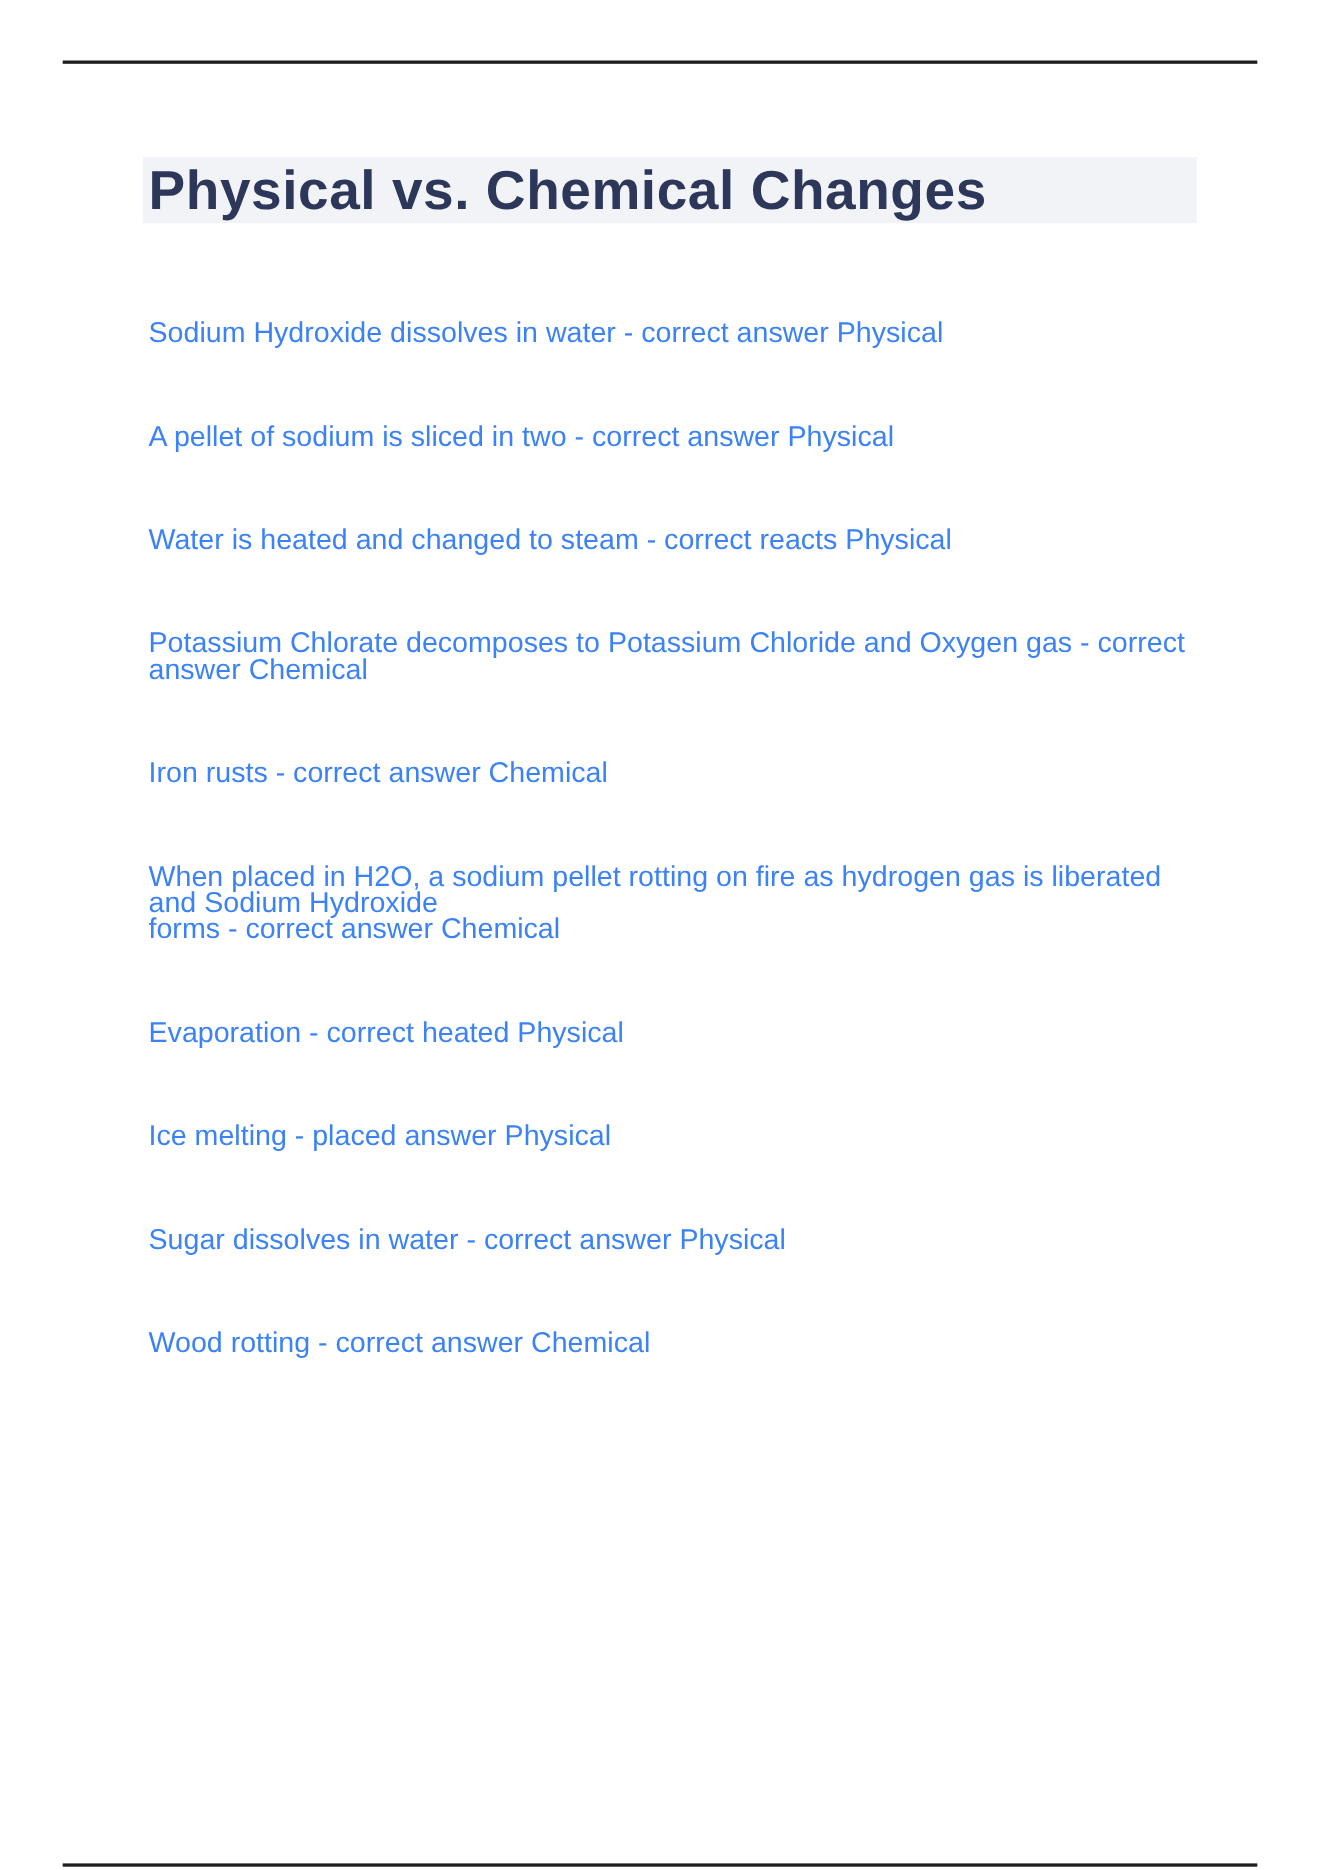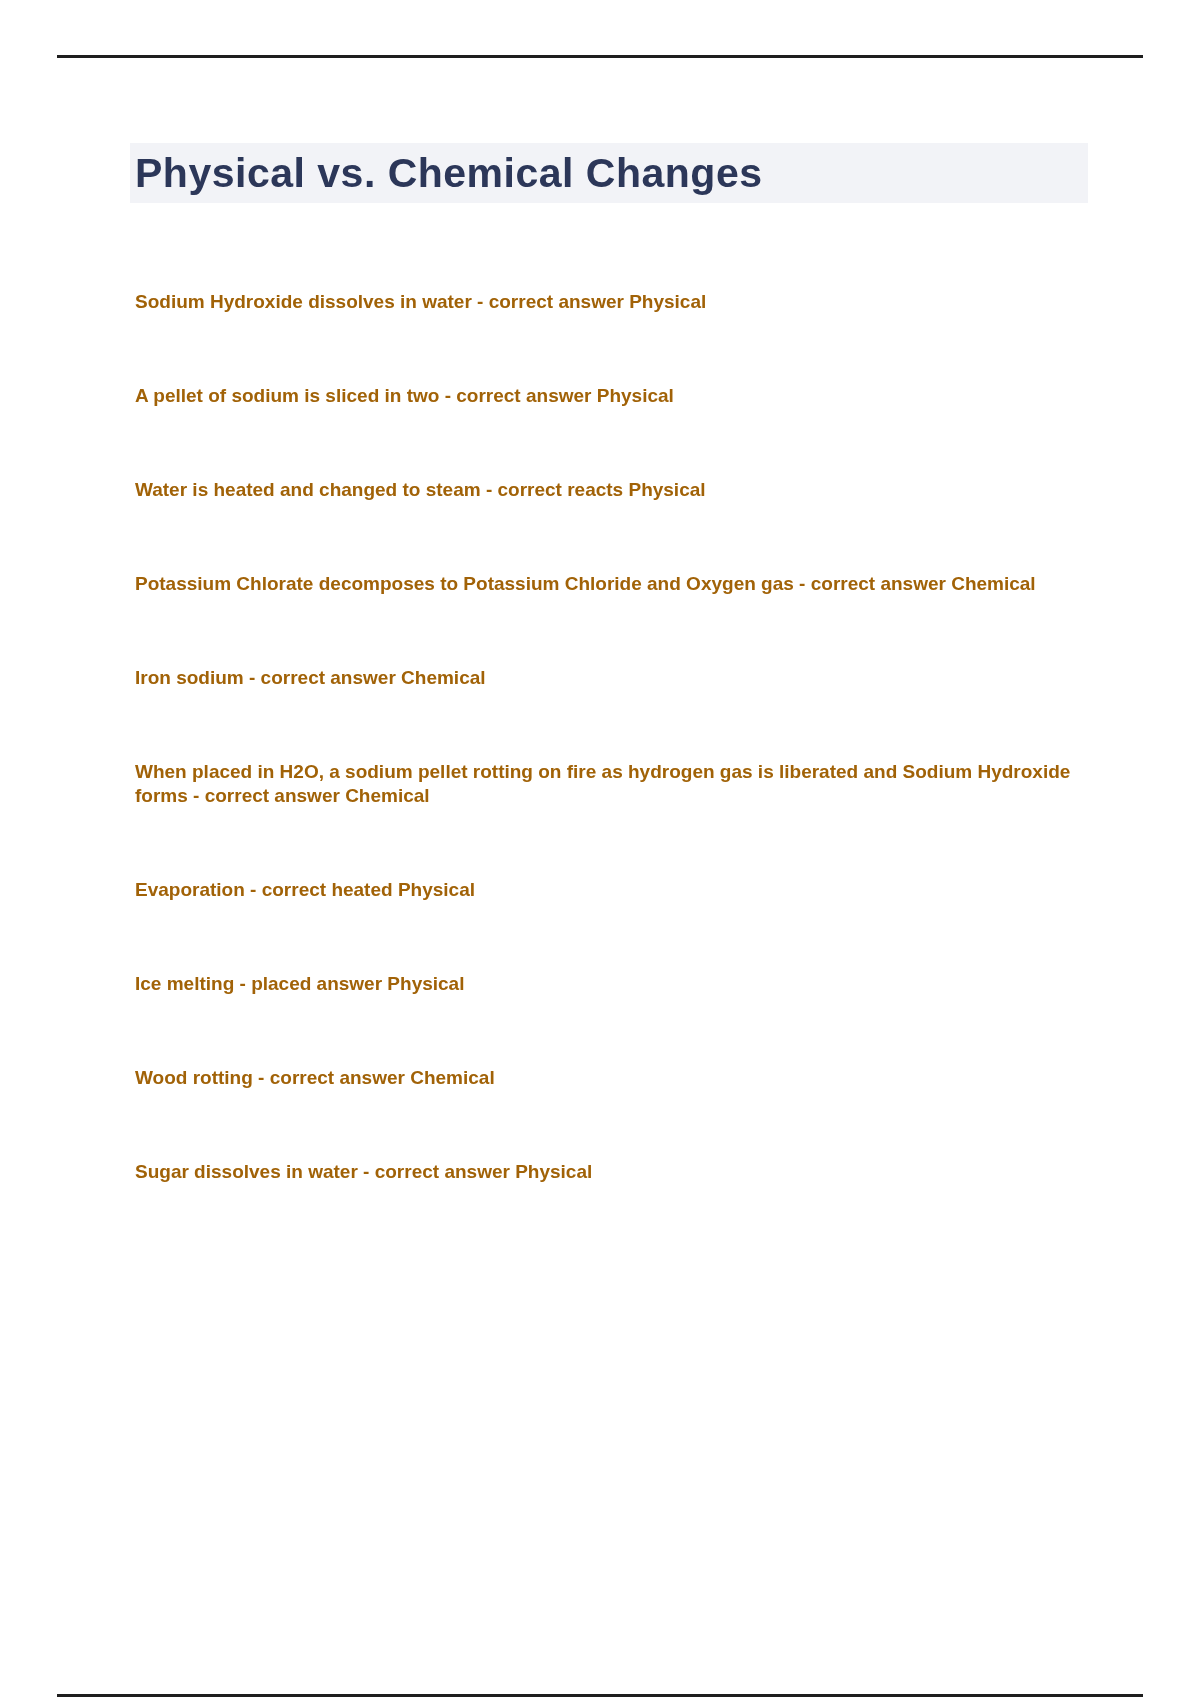--- a/index.html
+++ b/index.html
@@ -32,52 +32,51 @@
   }
   h1.doc-title {
     box-sizing: border-box;
     width: 958px;
     margin: 0 0 87px -5px;
     padding: 0 0 0 5px;
     height: 60px;
     line-height: 60px;
     background: #f2f3f7;
     color: #2c3759;
-    font-size: 41px;
+    font-size: 50px;
     font-weight: bold;
     letter-spacing: 0.5px;
     white-space: nowrap;
   }
   p.qa-item {
     margin: 0 0 70px 0;
-    font-size: 19px;
+    font-size: 26px;
     line-height: 24px;
-    color: #a16207;
+    color: #3b82f6;
     white-space: pre-line;
-    font-weight: bold;
   }
 </style>
 </head>
 <body>
 
 <div class="page">
 
   <div class="rule rule-top"></div>
 
   <div class="content">
     <h1 class="doc-title">Physical vs. Chemical Changes</h1>
 
     <p class="qa-item">Sodium Hydroxide dissolves in water - correct answer Physical</p>
     <p class="qa-item">A pellet of sodium is sliced in two - correct answer Physical</p>
     <p class="qa-item">Water is heated and changed to steam - correct reacts Physical</p>
     <p class="qa-item">Potassium Chlorate decomposes to Potassium Chloride and Oxygen gas - correct answer Chemical</p>
-    <p class="qa-item">Iron sodium - correct answer Chemical</p>
+    <p class="qa-item">Iron rusts - correct answer Chemical</p>
     <p class="qa-item">When placed in H2O, a sodium pellet rotting on fire as hydrogen gas is liberated and Sodium Hydroxide
 forms - correct answer Chemical</p>
     <p class="qa-item">Evaporation - correct heated Physical</p>
     <p class="qa-item">Ice melting - placed answer Physical</p>
+    <p class="qa-item">Sugar dissolves in water - correct answer Physical</p>
     <p class="qa-item">Wood rotting - correct answer Chemical</p>
-    <p class="qa-item">Sugar dissolves in water - correct answer Physical</p>
   </div>
 
   <div class="rule rule-bottom"></div>
 
 </div>
 
 </body></html>

